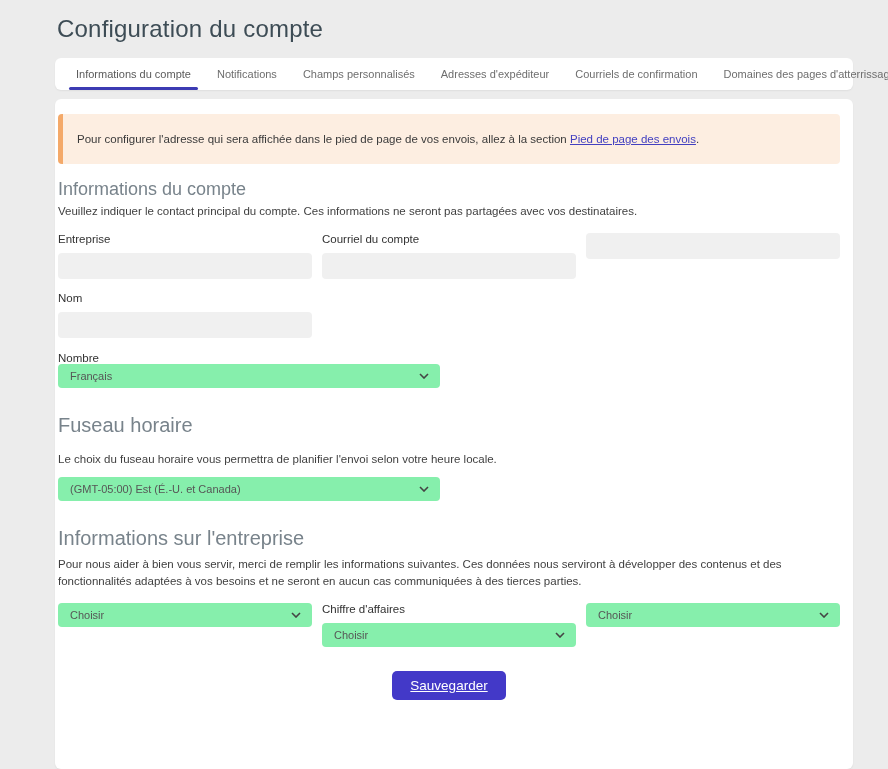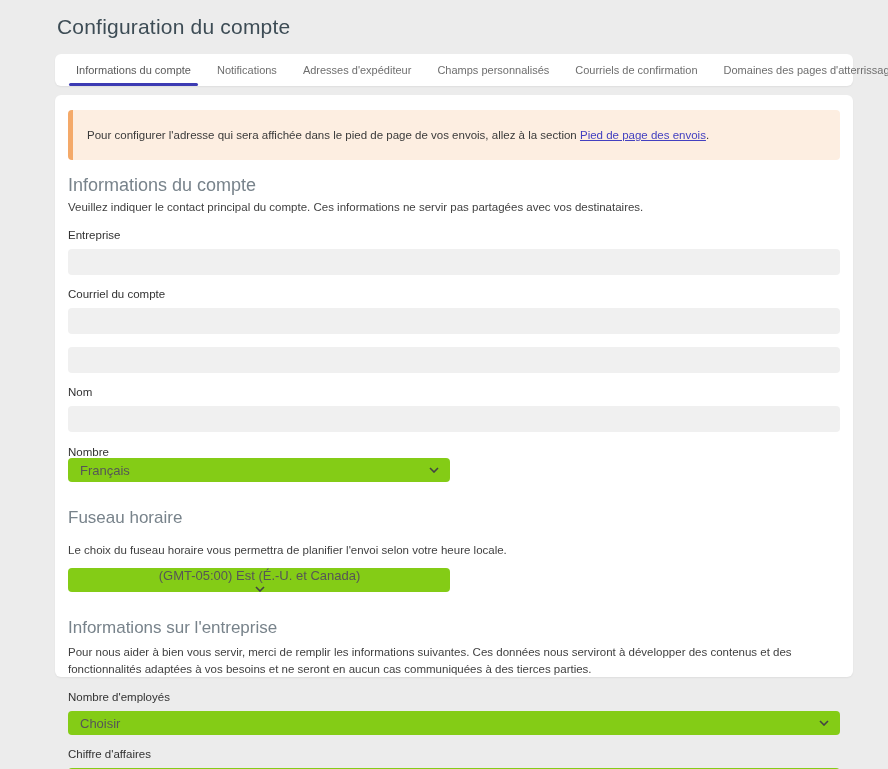--- a/index.html
+++ b/index.html
@@ -5,111 +5,111 @@
   * { box-sizing: border-box; }
   html,body { margin:0; padding:0; }
   body {
     width:888px; height:769px; overflow:hidden;
     background:#ececec;
     font-family:"Liberation Sans", sans-serif;
     -webkit-font-smoothing:antialiased;
   }
   .page-title {
     margin:0; padding:15px 0 15px 57px;
-    font-size:21px; font-weight:400; color:#3d4c55; letter-spacing:.2px;
+    font-size:24px; font-weight:400; color:#3d4c55; letter-spacing:.2px;
   }
   .tabs-card {
     margin-left:55px; width:798px; height:32px;
     background:#ffffff; border-radius:6px;
     box-shadow:0 1px 2px rgba(0,0,0,.06);
     display:flex; align-items:stretch; padding:0 0 0 8px;
   }
   .tab {
     position:relative; display:flex; align-items:center;
     padding:0 13px; font-size:11px; color:#6e6e6e; cursor:pointer;
     white-space:nowrap;
   }
   .tab.active { color:#5a5a5a; }
   .tab.active::after {
     content:""; position:absolute; left:6px; right:6px; bottom:0; height:3px;
     background:#3c3bb3; border-radius:2px;
   }
   .main-card {
-    margin:9px 0 0 55px; width:798px; height:582px;
+    margin:9px 0 0 55px; width:798px; height:670px;
     background:#ffffff; border-radius:6px;
     box-shadow:0 1px 2px rgba(0,0,0,.06);
-    padding:15px 13px 13px 13px;
+    padding:15px 13px 13px 3px;
   }
   .alert {
     background:#fdeee1; border-left:5px solid #f4a969; border-radius:4px;
     padding:17px 14px; font-size:11.5px; color:#3a3a3a; line-height:1.4;
   }
   .alert a { color:#4340c0; text-decoration:underline; cursor:pointer; }
   .section-heading-lg {
     font-size:18px; font-weight:400; color:#78838b; margin:15px 0 3px 0;
   }
   .section-heading {
-    font-size:17px; font-weight:400; color:#78838b; margin:0 0 0 0;
+    font-size:20px; font-weight:400; color:#78838b; margin:0 0 0 0;
   }
   .desc { font-size:11.5px; color:#3f3f3f; margin:0; line-height:1.5; }
   .grid2 {
-    display:grid; grid-template-columns:1fr; column-gap:10px; row-gap:13px;
+    display:grid; grid-template-columns:1fr 1fr 1fr; column-gap:10px; row-gap:13px;
     margin-top:13px;
   }
   .field-label {
     display:block; font-size:11.5px; color:#323232; margin:0 0 8px 0;
   }
   .text-input {
     width:100%; height:26px; background:#f0f0f0; border:none; border-radius:4px;
     font-family:"Liberation Sans", sans-serif; font-size:12px; color:#333;
     padding:0 10px; outline:none;
   }
   .select {
-    height:24px; background:#84cc16; border-radius:4px;
+    height:24px; background:#86efac; border-radius:4px;
     display:flex; align-items:center; justify-content:space-between;
-    padding:0 11px 0 12px; font-size:13px; color:#565656; cursor:pointer;
+    padding:0 11px 0 12px; font-size:11px; color:#565656; cursor:pointer;
   }
   .chev { display:flex; align-items:center; }
   .chev svg { display:block; }
   .half { width:382px; }
   .mt6  { margin-top:6px; }
-  .mt8  { margin-top:8px;flex-direction:column; }
+  .mt8  { margin-top:8px; }
   .mt14 { margin-top:14px; }
   .mt26 { margin-top:26px; }
   .lang-desc { font-size:11px; color:#3f3f3f; margin:6px 0 8px 0; }
   .save-btn {
     display:block; margin:24px auto 0 auto;
     background:#4339c8; color:#ffffff; border:none; border-radius:5px;
     font-family:"Liberation Sans", sans-serif; font-size:13.5px;
     padding:7px 18px; cursor:pointer;text-decoration:underline;
   }
 </style>
 </head>
 <body>
 
 <h1 class="page-title">Configuration du compte</h1>
 
 <nav class="tabs-card">
   <div class="tab active">Informations du compte</div>
   <div class="tab">Notifications</div>
+  <div class="tab">Champs personnalisés</div>
   <div class="tab">Adresses d'expéditeur</div>
-  <div class="tab">Champs personnalisés</div>
   <div class="tab">Courriels de confirmation</div>
   <div class="tab">Domaines des pages d'atterrissage</div>
 
 </nav>
 
 <main class="main-card">
 
   <div class="alert">
     <span>Pour configurer l'adresse qui sera affichée dans le pied de page de vos envois, allez à la section </span><a>Pied de page des envois</a><span>.</span>
   </div>
 
   <h2 class="section-heading-lg">Informations du compte</h2>
-  <p class="desc">Veuillez indiquer le contact principal du compte. Ces informations ne servir pas partagées avec vos destinataires.</p>
+  <p class="desc">Veuillez indiquer le contact principal du compte. Ces informations ne seront pas partagées avec vos destinataires.</p>
 
   <div class="grid2">
     <div>
       <label class="field-label">Entreprise</label>
       <input class="text-input" type="text" value="" style="">
     </div>
     <div>
       <label class="field-label">Courriel du compte</label>
       <input class="text-input" type="text" value="" style="">
     </div>
@@ -146,21 +146,20 @@
       </span>
     </div>
   </div>
 
   <div class="mt26">
     <h3 class="section-heading">Informations sur l'entreprise</h3>
     <p class="desc mt6">Pour nous aider à bien vous servir, merci de remplir les informations suivantes. Ces données nous serviront à développer des contenus et des fonctionnalités adaptées à vos besoins et ne seront en aucun cas communiquées à des tierces parties.</p>
 
     <div class="grid2">
       <div>
-        <label class="field-label">Nombre d'employés</label>
         <div class="select">
           <span>Choisir</span>
           <span class="chev">
             <svg width="10" height="6" viewBox="0 0 10 6">
                 <polyline points="1,1 5,5 9,1" fill="none" stroke="#444" stroke-width="1.6"></polyline>
               </svg>
           </span>
         </div>
       </div>
       <div>

